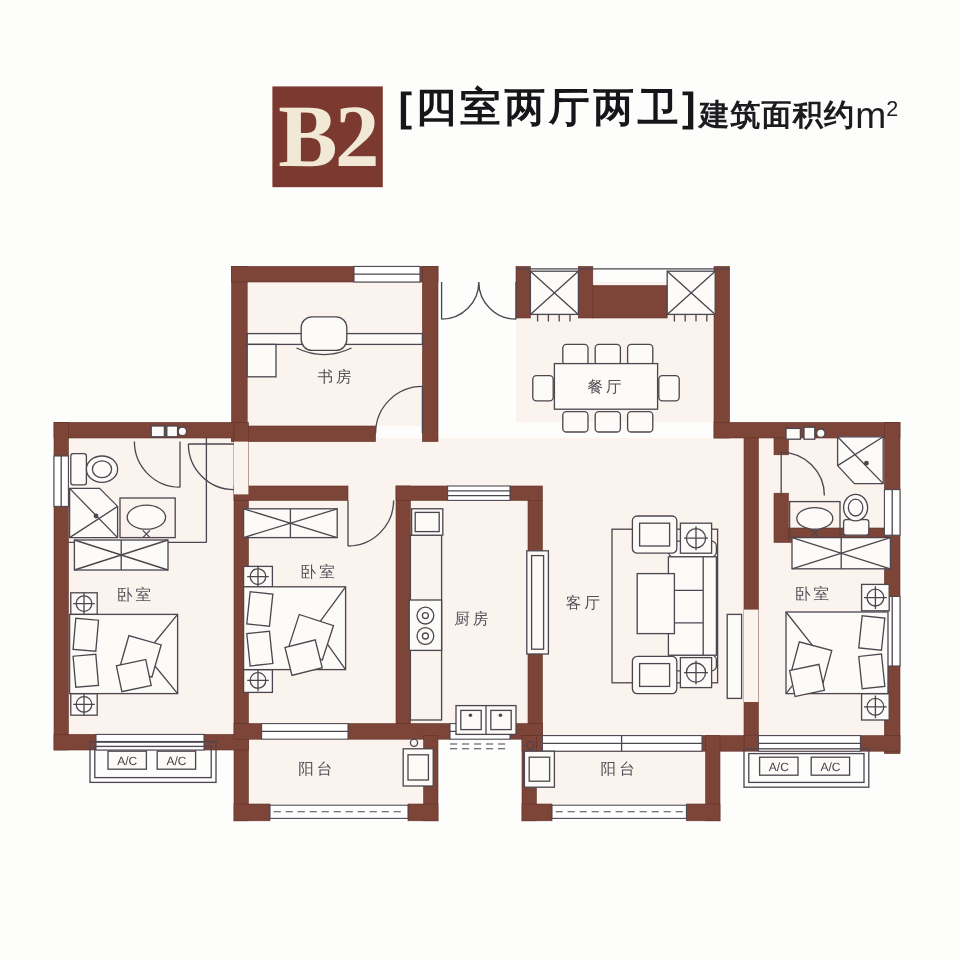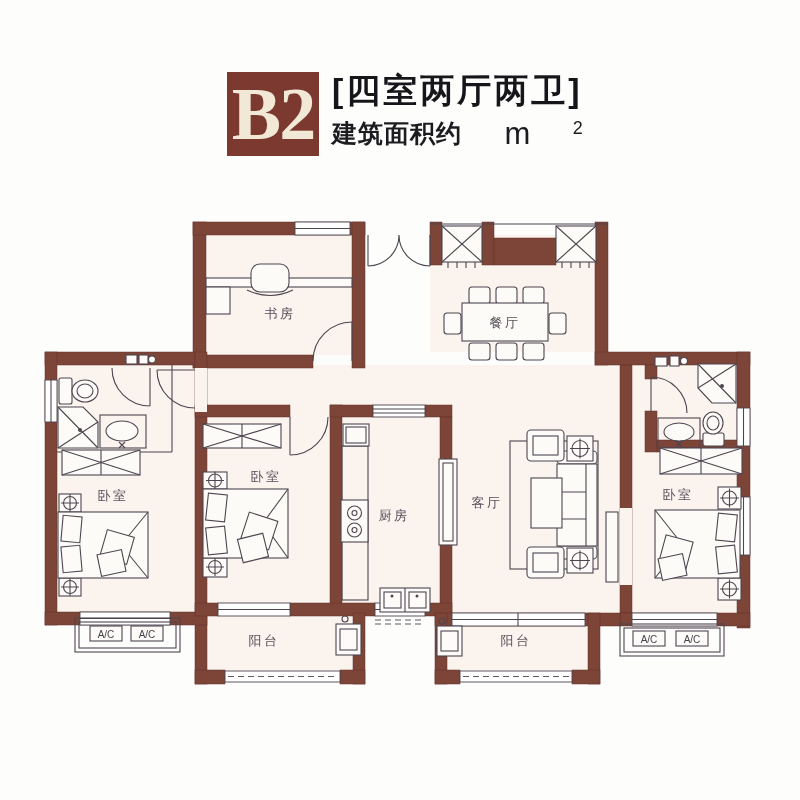--- a/index.html
+++ b/index.html
@@ -2,21 +2,21 @@
 <html><head>
 <meta charset="utf-8">
 <style>
   html,body{margin:0;padding:0;background:#fdfdfc;}
   .page{position:relative;width:800px;height:800px;overflow:hidden;background:#fdfdfc;font-family:"Liberation Sans",sans-serif;}
   .plan-svg{position:absolute;left:0;top:0;}
   
   .header{position:absolute;left:227px;top:72px;display:flex;align-items:flex-start;gap:13px;}
   .unit-box{width:92px;height:84px;background:#7c392f;color:#f1e8d6;display:flex;align-items:center;justify-content:center;
             font-family:"Liberation Serif",serif;font-weight:700;font-size:74px;letter-spacing:-2px;}
-  .header-right{display:flex;flex-direction:column;}
+  .header-right{display:flex;flex-direction:row;}
   .layout-title{font-size:34px;font-weight:700;color:#15151a;letter-spacing:3px;line-height:1.1;white-space:nowrap;}
   .area-line{margin-top:9px;display:flex;align-items:flex-end;color:#1b1b20;white-space:nowrap;justify-content:space-between;}
   .area-prefix{font-size:25px;font-weight:700;line-height:1;padding-bottom:3px;letter-spacing:1px;}
   .area-value{font-size:38px;font-weight:400;line-height:1;margin-left:2px;}
   .area-unit{font-size:31px;line-height:1;}
   .area-sup{font-size:18px;line-height:1;position:relative;top:-12px;}
   
   .w{fill:#7d4438;stroke:#63322a;stroke-width:.5;}
   .floor{fill:#faf3ee;}
   .ln{fill:none;stroke:#4d4650;stroke-width:1.1;}

